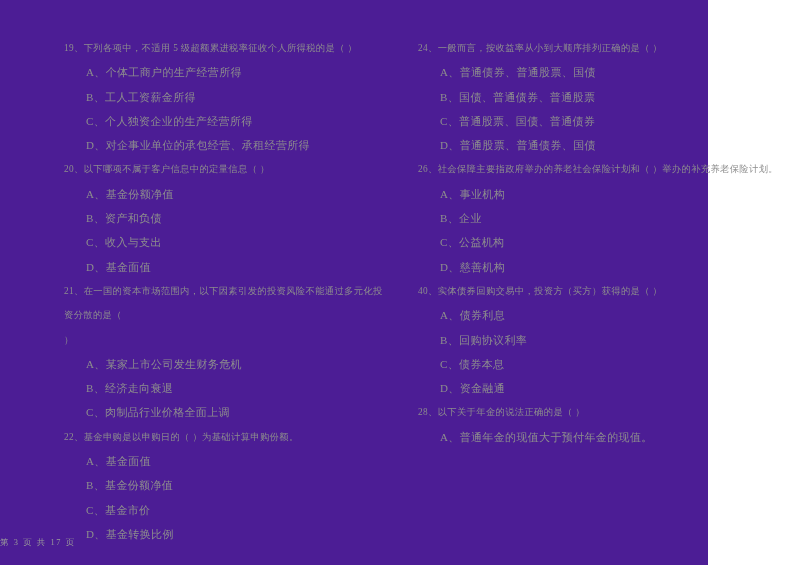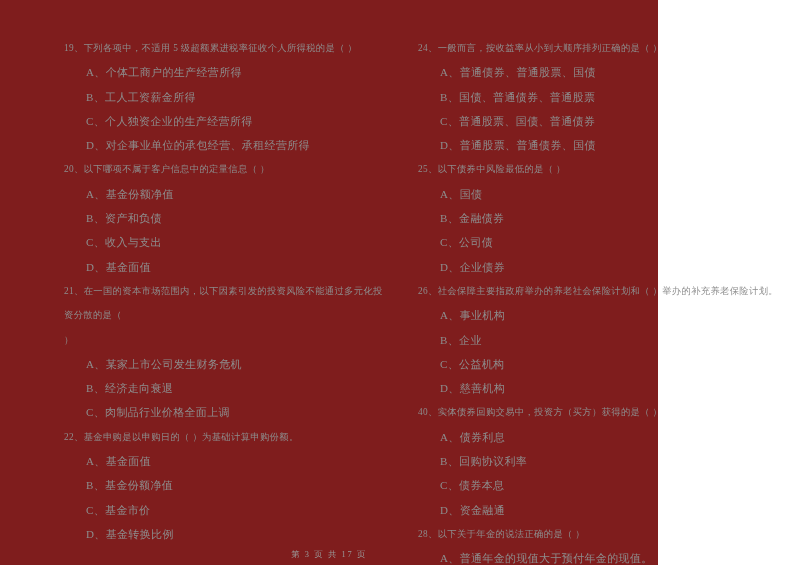--- a/index.html
+++ b/index.html
@@ -10,23 +10,23 @@
   body {
     width: 800px;
     height: 565px;
     font-family: "Liberation Serif", "DejaVu Serif", serif;
     color: #8f8f8f;
     overflow: hidden;
     position: relative;
   }
   #page {
     position: relative;
-    width: 658px;
+    width: 708px;
     height: 565px;
-    background: #7f1d1d;
+    background: #4c1d95;
   }
   .columns {
     position: absolute;
     top: 36px;
     left: 0;
     width: 800px;
     display: flex;
     flex-direction: row;
     align-items: flex-start;
   }
@@ -53,22 +53,22 @@
     line-height: 24.3px;
     letter-spacing: 0.35px;
     padding-left: 22px;
     color: #8d8d8d;
     white-space: nowrap;
   }
   .footer {
     position: absolute;
     left: 0;
     right: 0;
-    top: 549px;
-    text-align: center;
+    top: 537px;
+    text-align: left;
     font-size: 8.4px;
     letter-spacing: 1.6px;
     color: #9a9a9a;
   }
 </style>
 </head>
 <body>
 
 <div id="page">
 
@@ -113,27 +113,20 @@
     <div class="col right">
 
       <div class="question">
         <div class="q-stem">24、一般而言，按收益率从小到大顺序排列正确的是（     ）</div>
         <div class="opt">A、普通债券、普通股票、国债</div>
         <div class="opt">B、国债、普通债券、普通股票</div>
         <div class="opt">C、普通股票、国债、普通债券</div>
         <div class="opt">D、普通股票、普通债券、国债</div>
       </div>
 
-      <div class="question">
-        <div class="q-stem">25、以下债券中风险最低的是（     ）</div>
-        <div class="opt">A、国债</div>
-        <div class="opt">B、金融债券</div>
-        <div class="opt">C、公司债</div>
-        <div class="opt">D、企业债券</div>
-      </div>
 
       <div class="question">
         <div class="q-stem">26、社会保障主要指政府举办的养老社会保险计划和（     ）举办的补充养老保险计划。</div>
         <div class="opt">A、事业机构</div>
         <div class="opt">B、企业</div>
         <div class="opt">C、公益机构</div>
         <div class="opt">D、慈善机构</div>
       </div>
 
       <div class="question">

